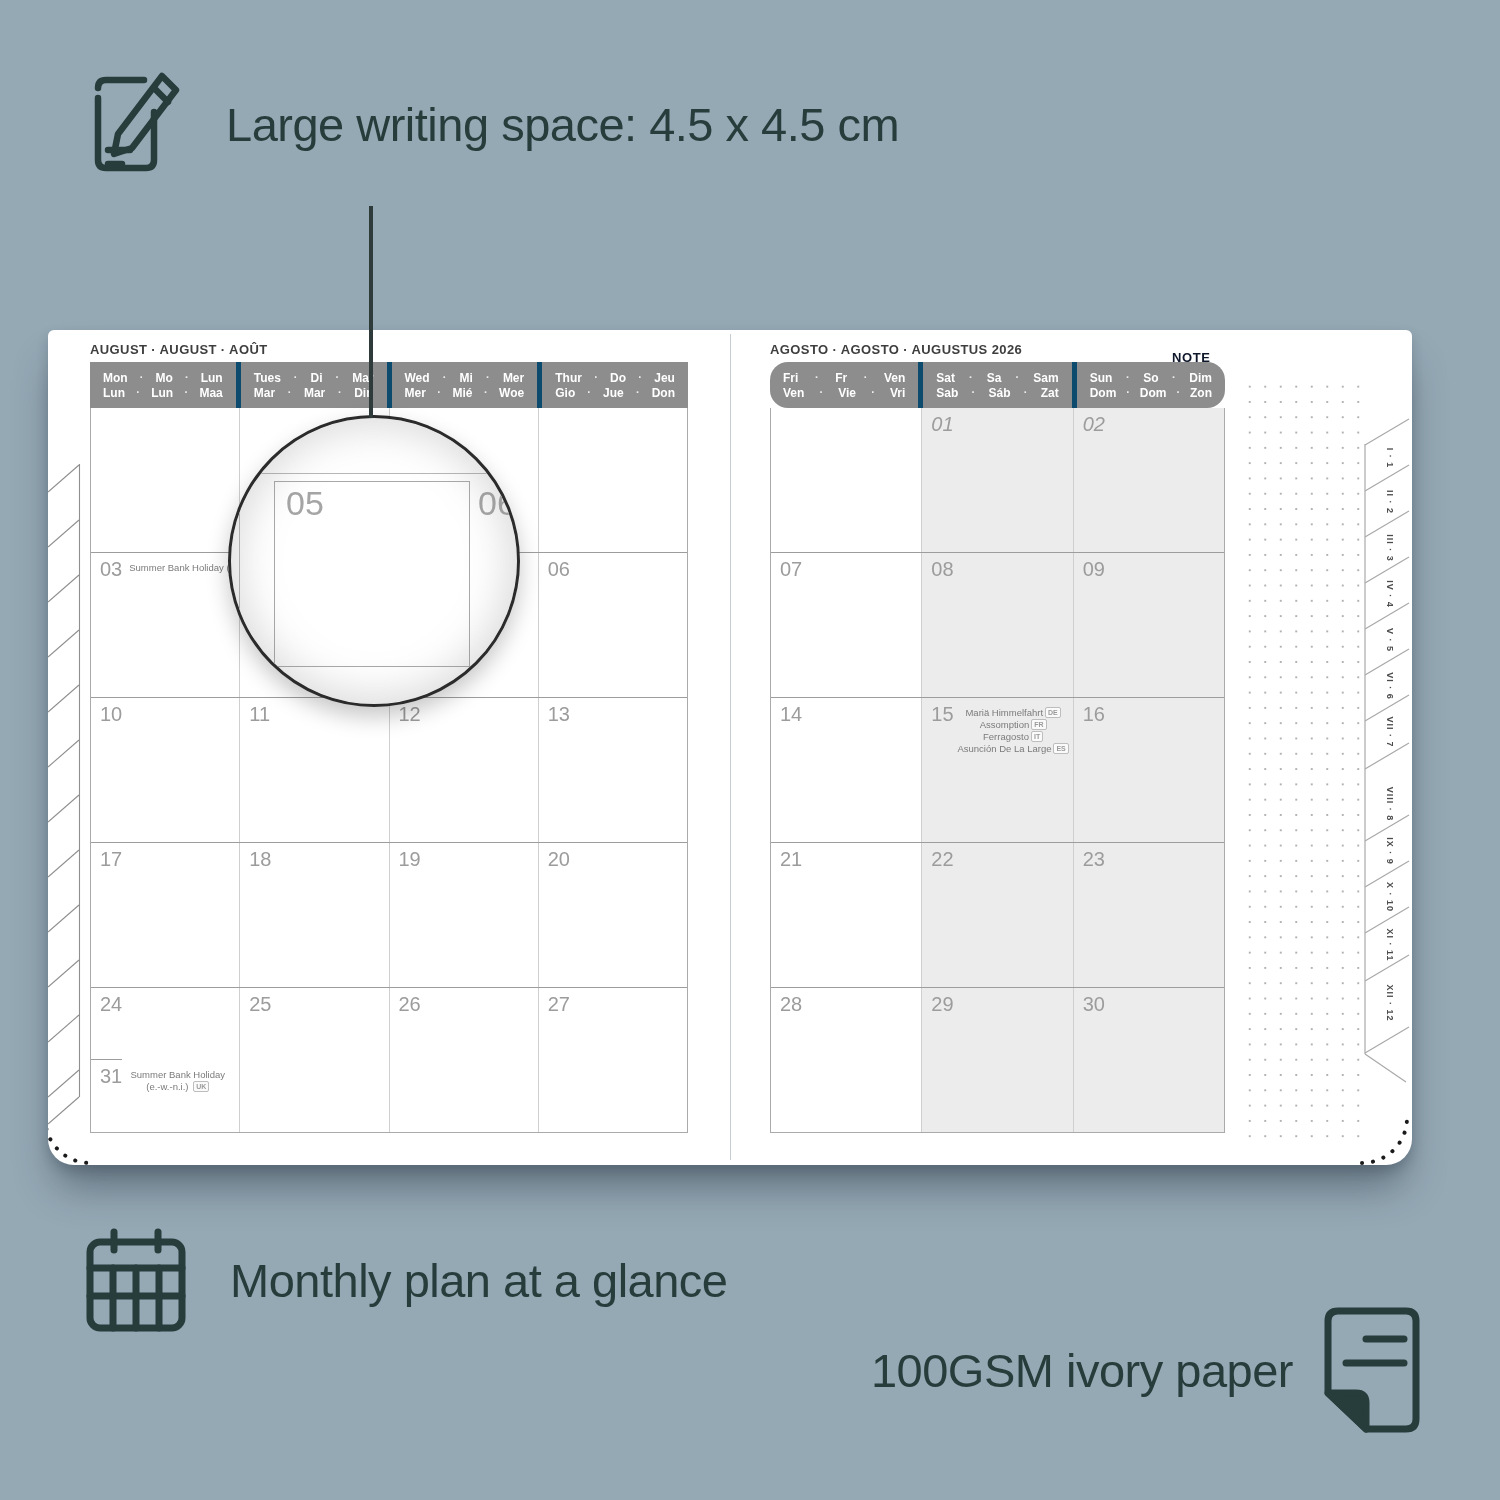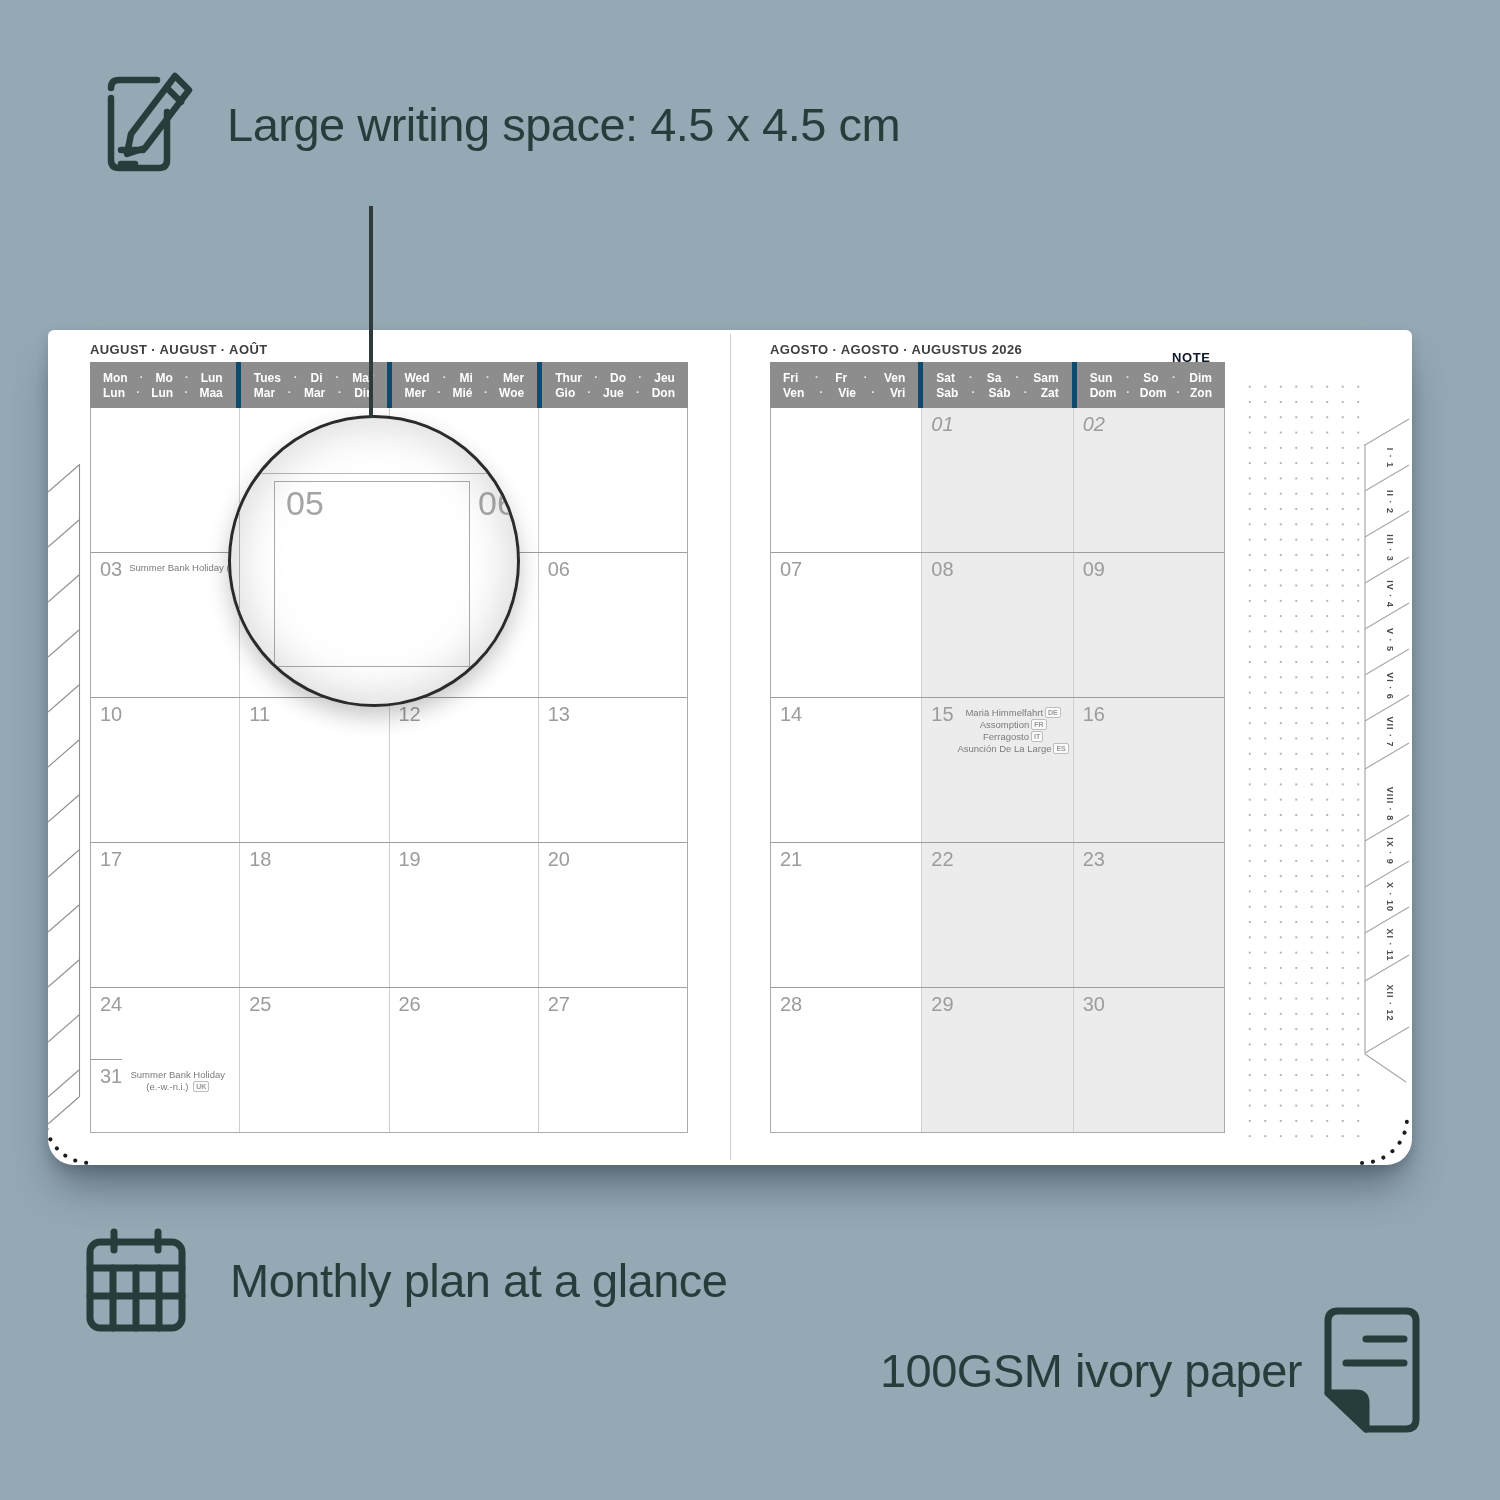--- a/index.html
+++ b/index.html
@@ -2,42 +2,42 @@
 <html><head>
 <meta charset="utf-8">
 <style>
   html,body{margin:0;padding:0;}
   body{width:1500px;height:1500px;font-family:"Liberation Sans",sans-serif;}
   #stage{position:relative;width:1500px;height:1500px;background:#95a9b5;overflow:hidden;}
 
   
   .ann{position:absolute;display:flex;align-items:center;color:#273d3c;}
   .ann-text{font-size:47px;font-weight:500;letter-spacing:-0.5px;white-space:nowrap;}
-  #ann-top{left:101px;top:70px;gap:26px;}
+  #ann-top{left:88px;top:70px;gap:38px;}
   #ann-monthly{left:84px;top:1228px;gap:42px;}
-  #ann-paper{right:78px;top:1305px;gap:16px;}
+  #ann-paper{right:78px;top:1305px;gap:25px;}
   .ann svg{flex:0 0 auto;}
 
   
   #pointer{position:absolute;left:369px;top:206px;width:4px;height:212px;background:#2e3b3a;z-index:6;}
 
   
   #page{position:absolute;left:48px;top:330px;width:1364px;height:835px;background:#ffffff;
         border-radius:6px 6px 26px 26px;
         box-shadow:0 28px 42px -8px rgba(24,36,48,.45),0 6px 12px rgba(24,36,48,.18);z-index:1;}
   #spine{position:absolute;left:730px;top:334px;width:1px;height:826px;background:#c7ced2;z-index:2;}
 
   .pg-title{position:absolute;top:342px;font-size:13px;font-weight:bold;color:#3e3e3e;letter-spacing:.4px;z-index:2;}
   #title-left{left:90px;}
   #title-right{left:770px;}
 
   
   .dayhead{position:absolute;top:362px;height:46px;background:#8d8d8d;display:flex;z-index:2;}
   #dayhead-left{left:90px;width:598px;}
-  #dayhead-right{left:770px;width:455px;}
+  #dayhead-right{left:770px;width:455px;border-radius:18px;}
   .dh-group{flex:1;display:flex;flex-direction:column;justify-content:center;gap:3px;padding:0 13px;border-left:5px solid #0c4a6e;}
   .dh-group:first-child{border-left:none;justify-content:center;}
   .dh-line{display:flex;justify-content:space-between;align-items:center;color:#fff;font-size:12px;font-weight:bold;line-height:1;}
   .dh-dot{font-size:11px;opacity:.85;}
 
   
   .grid{position:absolute;top:408px;height:725px;display:flex;flex-direction:column;border:1px solid #aaaaaa;border-top:none;box-sizing:border-box;background:#fff;z-index:2;}
   #grid-left{left:90px;width:598px;}
   #grid-right{left:770px;width:455px;}
   .grow{flex:1;display:flex;border-top:1px solid #9d9d9d;min-height:0;}

